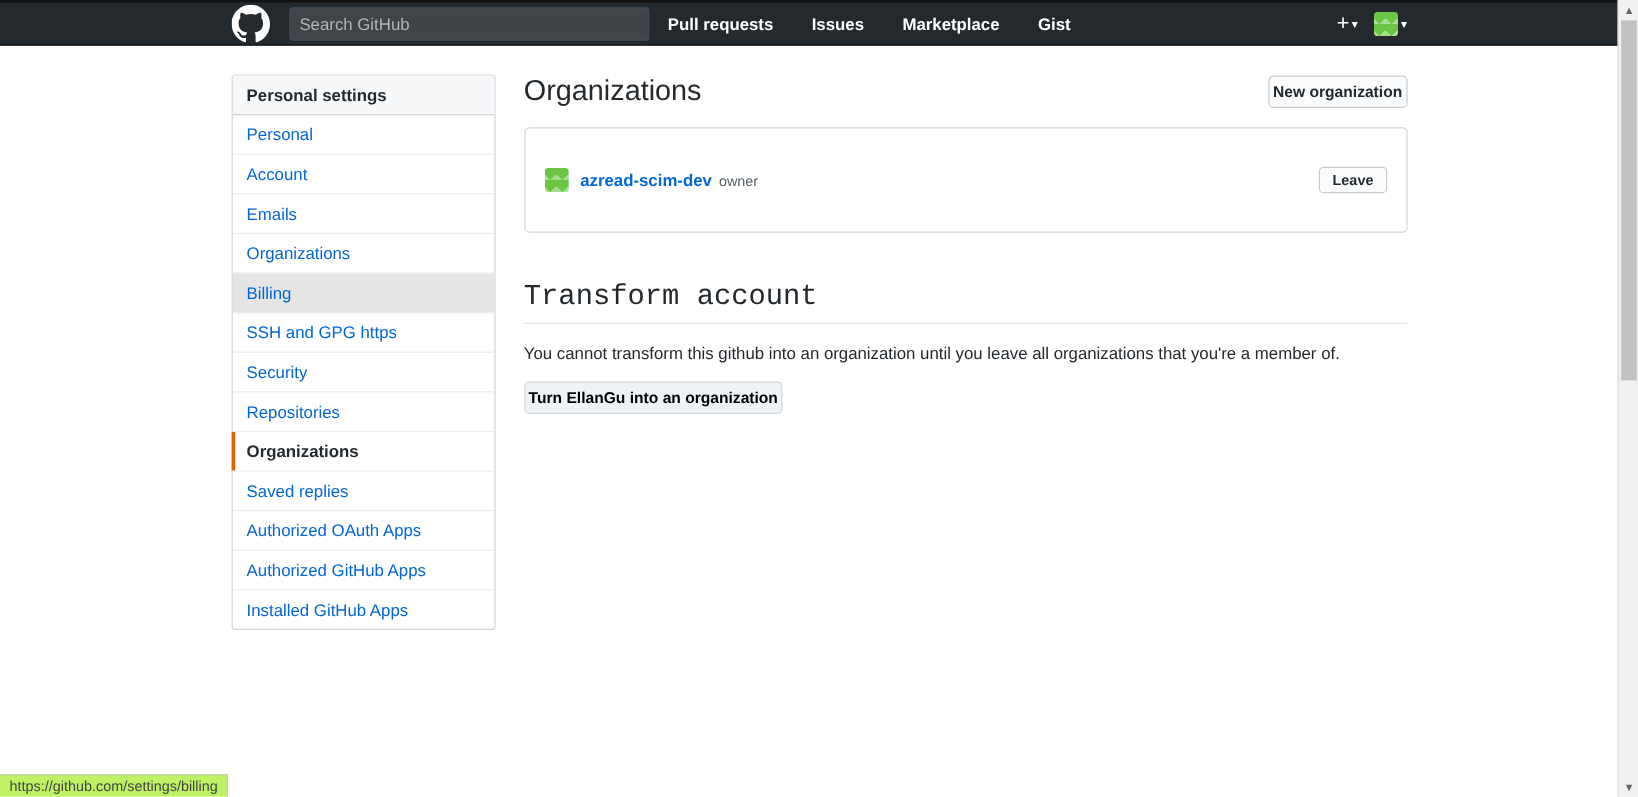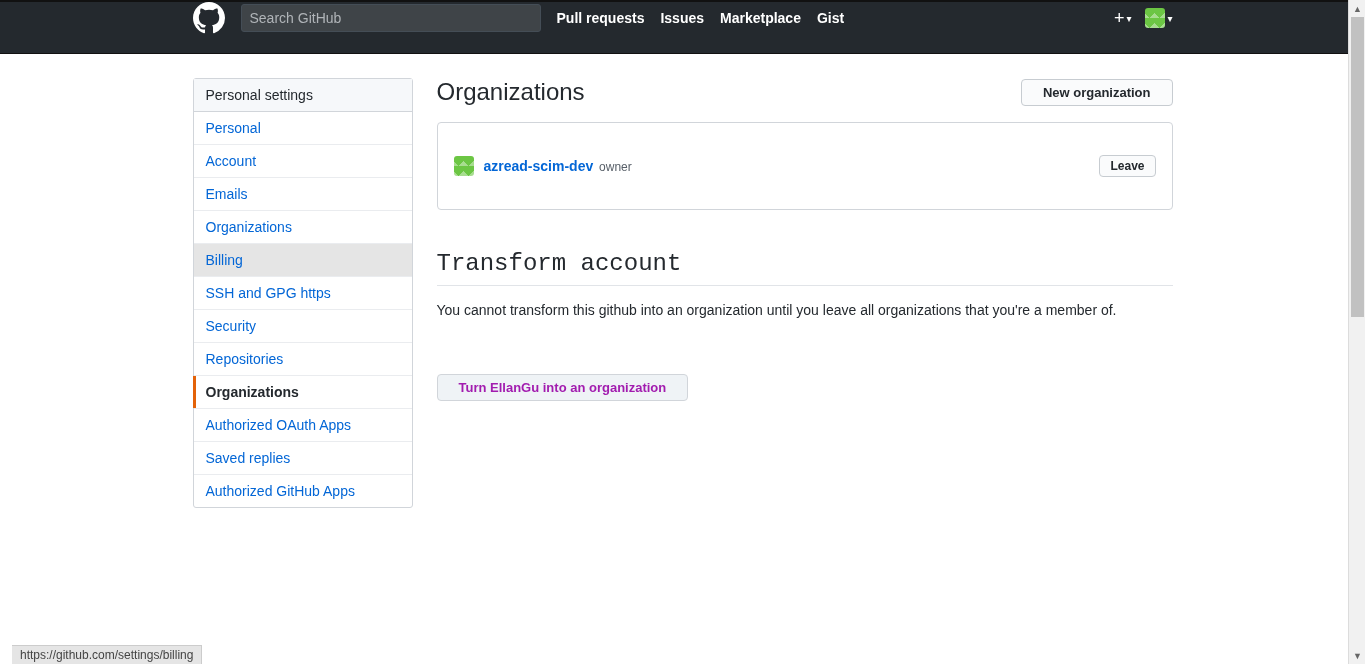--- a/index.html
+++ b/index.html
@@ -9,23 +9,23 @@
     color: #24292e;
     background: #fff;
     width: 1365px;
     height: 664px;
     overflow: hidden;
     position: relative;
   }
   
   .gh-header {
     background: #24292e;
-    height: 54px;
-    display: flex;
-    align-items: flex-start;
+    height: 38px;
+    display: flex;
+    align-items: center;
     padding: 0 16px;
     border-top: 2px solid #111;
     border-bottom: 1px solid #111;
   }
   .gh-header-inner {
     width: 980px;
     margin: 0 auto;
     display: flex;
     align-items: center;
   }
@@ -44,21 +44,21 @@
     width: 300px;
     padding: 0 8px;
     color: #fff;
     font-size: 14px;
     outline: none;
   }
   .gh-search::placeholder { color: #b0b4b8; }
   .gh-nav {
     display: flex;
     margin-left: 16px;
-    gap: 16px;
+    gap: 32px;
   }
   .gh-nav a {
     color: #fff;
     font-weight: 600;
     text-decoration: none;
     font-size: 14px;
     cursor: pointer;
   }
   .gh-header-right {
     margin-left: auto;
@@ -96,21 +96,21 @@
   .menu {
     width: 220px;
     border: 1px solid #d1d5da;
     border-radius: 3px;
     align-self: flex-start;
   }
   .menu-heading {
     background: #f6f8fa;
     padding: 8px 12px;
     font-size: 14px;
-    font-weight: 400;
+    font-weight: 700;
     color: #24292e;
     border-bottom: 1px solid #d1d5da;
   }
   .menu-item {
     display: block;
     padding: 8px 12px;
     color: #0366d6;
     border-bottom: 1px solid #eaecef;
     font-size: 14px;
     cursor: pointer;
@@ -140,33 +140,32 @@
   }
   .subhead h2 {
     font-size: 24px;
     font-weight: 400;
     flex:1;
   }
   .btn {
     background: #fafbfc;
     border: 1px solid #c7ccd1;
     border-radius: 4px;
-    padding: 5px 21px;
+    padding: 5px 3px;
     font-size: 13px;
     font-weight:600;
     color:#24292e;
     cursor:pointer;
   }
   .btn-sm { padding:3px 10px; font-size:12px; }
   .btn-disabled {
     background:#eff3f6;
-    color:#a21caf;
+    color:#000000;
     cursor:default;
     border-color:#d1d5da;
-    margin-top:40px;
   }
   .box {
     border:1px solid #d1d5da;
     border-radius:4px;
     padding:32px 16px;
     display:flex;
     align-items:center;
     gap:10px;
     margin-bottom: 40px;
   }
@@ -190,22 +189,22 @@
   .section-title {
     font-size:24px;
     font-weight:400;
     margin-bottom:0;
     font-family:Liberation Mono, monospace;
   }
   .desc { color:#24292e; margin-bottom:16px; font-size:14px; }
   
   .statusbar {
     position:absolute;
-    left:12px; bottom:0;
-    background:#e5e5e5;
+    left:0; bottom:0;
+    background:#bef264;
     border:1px solid #ccc;
     border-left:none;
     border-bottom:none;
     padding:2px 8px;
     font-size:12px;
     color:#444;
     max-width:440px;
     overflow:hidden;
     white-space:nowrap;
   }
@@ -270,23 +269,24 @@
     <div class="menu-heading">Personal settings</div>
     <a class="menu-item">Personal</a>
     <a class="menu-item">Account</a>
     <a class="menu-item">Emails</a>
     <a class="menu-item">Organizations</a>
     <a class="menu-item hover">Billing</a>
     <a class="menu-item">SSH and GPG https</a>
     <a class="menu-item">Security</a>
     <a class="menu-item">Repositories</a>
     <a class="menu-item selected">Organizations</a>
+    <a class="menu-item">Saved replies</a>
     <a class="menu-item">Authorized OAuth Apps</a>
-    <a class="menu-item">Saved replies</a>
     <a class="menu-item">Authorized GitHub Apps</a>
+    <a class="menu-item">Installed GitHub Apps</a>
   </nav>
 
   <div class="content">
     <div class="subhead">
       <h2>Organizations</h2>
       <button class="btn">New organization</button>
     </div>
 
     <div class="box">
       <span class="org-avatar"></span>

